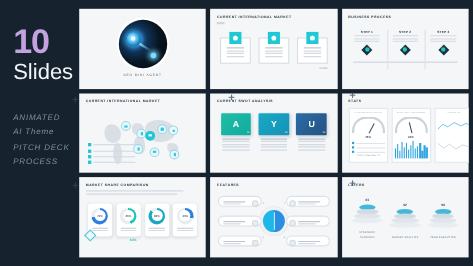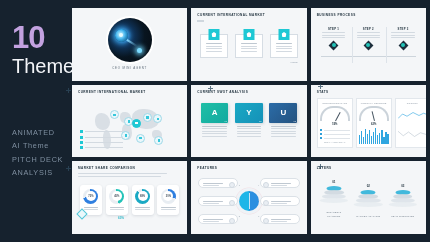--- a/index.html
+++ b/index.html
@@ -34,21 +34,22 @@
     line-height: 1;
   }
   .count-word {
     font-size: 20px;
     color: #f2f4f7;
     line-height: 1.15;
     margin-top: 2px;
     letter-spacing: 0px;
   }
   .desc {
-    margin-top: 48px;
+    margin-top: 22px;
+    font-style: italic;
   }
   .desc-line {
     font-size: 7.3px;
     letter-spacing: 0.7px;
     color: #7f8fa0;
     line-height: 1.85;
     white-space: nowrap;
   }
 
   
@@ -460,26 +461,26 @@
   .plus:before { left: 2px; top: 0; width: 1px; height: 5px; }
   .plus:after  { left: 0; top: 2px; width: 5px; height: 1px; }
 </style>
 </head>
 <body>
 
 <div id="stage">
 
   <div class="left-panel">
     <div class="count">10</div>
-    <div class="count-word">Theme</div>
+    <div class="count-word">Slides</div>
     <div class="desc">
       <div class="desc-line">ANIMATED</div>
       <div class="desc-line">AI Theme</div>
       <div class="desc-line">PITCH DECK</div>
-      <div class="desc-line">ANALYSIS</div>
+      <div class="desc-line">PROCESS</div>
     </div>
   </div>
 
   <div class="grid">
 
     <div class="slide">
       <div class="slide-inner">
         <div class="cover">
           <div class="ai-circle">
             <div class="ai-body"></div>

